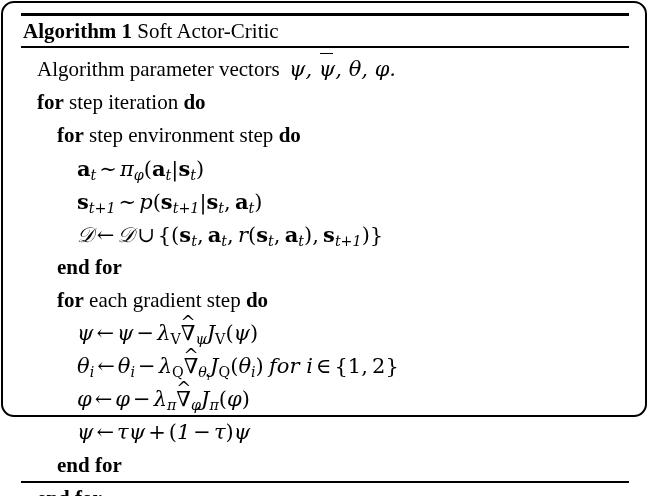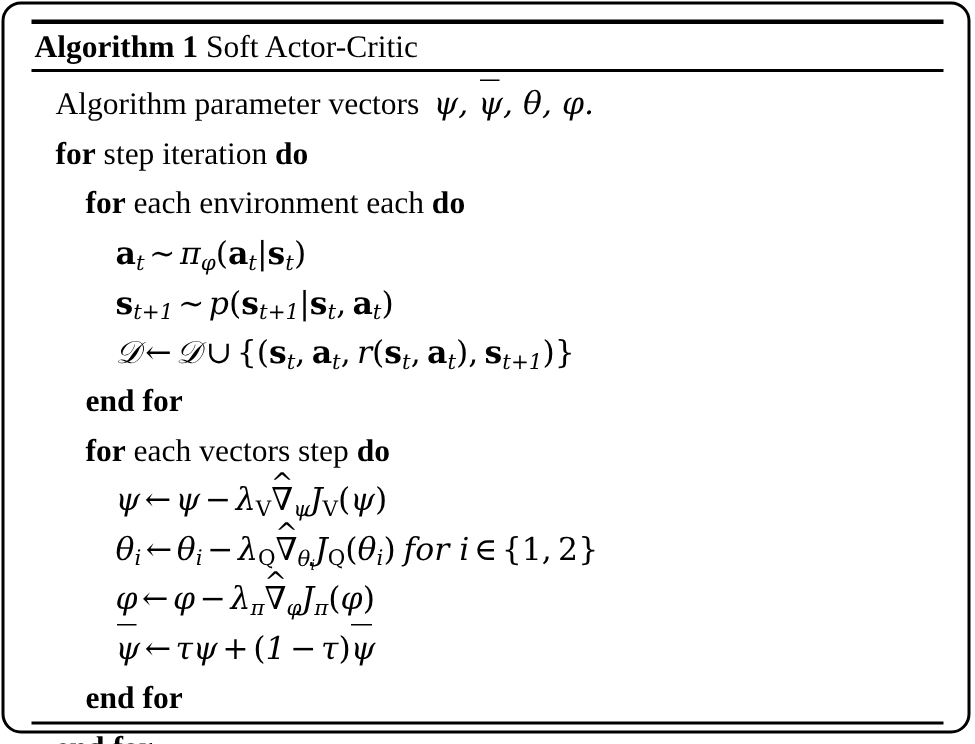--- a/index.html
+++ b/index.html
@@ -15,21 +15,21 @@
     font-family: "Liberation Serif", "DejaVu Serif", serif;
     color: #000000;
   }
 
   
   .algo-frame {
     position: absolute;
     left: 1px;
     top: 1px;
     width: 646px;
-    height: 488px;
+    height: 416px;
     box-sizing: border-box;
     border: 2px solid #000000;
     border-radius: 13px;
     background: #ffffff;
   }
 
   
   .rule {
     position: absolute;
     background: #000000;
@@ -145,21 +145,21 @@
     </div>
 
     <div class="line ind0">
       <b class="kw">for</b>
       <span>step iteration</span>
       <b class="kw">do</b>
     </div>
 
     <div class="line ind1">
       <b class="kw">for</b>
-      <span>each environment each</span>
+      <span>step environment step</span>
       <b class="kw">do</b>
     </div>
 
     <div class="line ind2">
       <span class="math"><span class="bf">a</span><sub>t</sub><span class="op">∼</span>π<sub>φ</sub><span class="rm">(</span><span class="bf">a</span><sub>t</sub><span class="rm">|</span><span class="bf">s</span><sub>t</sub><span class="rm">)</span></span>
     </div>
 
     <div class="line ind2">
       <span class="math"><span class="bf">s</span><sub>t+1</sub><span class="op">∼</span>p<span class="rm">(</span><span class="bf">s</span><sub>t+1</sub><span class="rm">|</span><span class="bf">s</span><sub>t</sub><span class="rm">, </span><span class="bf">a</span><sub>t</sub><span class="rm">)</span></span>
     </div>
@@ -167,21 +167,21 @@
     <div class="line ind2">
       <span class="math"><span class="cal">𝒟</span><span class="op">←</span><span class="cal">𝒟</span><span class="op">∪</span><span class="rm">{(</span><span class="bf">s</span><sub>t</sub><span class="rm">, </span><span class="bf">a</span><sub>t</sub><span class="rm">, </span>r<span class="rm">(</span><span class="bf">s</span><sub>t</sub><span class="rm">, </span><span class="bf">a</span><sub>t</sub><span class="rm">), </span><span class="bf">s</span><sub>t+1</sub><span class="rm">)}</span></span>
     </div>
 
     <div class="line ind1">
       <b class="kw">end for</b>
     </div>
 
     <div class="line ind1">
       <b class="kw">for</b>
-      <span>each vectors step</span>
+      <span>each gradient step</span>
       <b class="kw">do</b>
     </div>
 
     <div class="line ind2">
       <span class="math">ψ<span class="op">←</span>ψ<span class="op">−</span>λ<sub class="up">V</sub><span class="hatop">∇</span><sub>ψ</sub>J<sub class="up">V</sub><span class="rm">(</span>ψ<span class="rm">)</span></span>
     </div>
 
     <div class="line ind2">
       <span class="math">θ<sub>i</sub><span class="op">←</span>θ<sub>i</sub><span class="op">−</span>λ<sub class="up">Q</sub><span class="hatop">∇</span><sub>θ<sub>i</sub></sub>J<sub class="up">Q</sub><span class="rm">(</span>θ<sub>i</sub><span class="rm">)</span></span>
       <span class="math rm">for</span><span class="math">&nbsp;i<span class="op">∈</span><span class="rm">{1, 2}</span></span>

